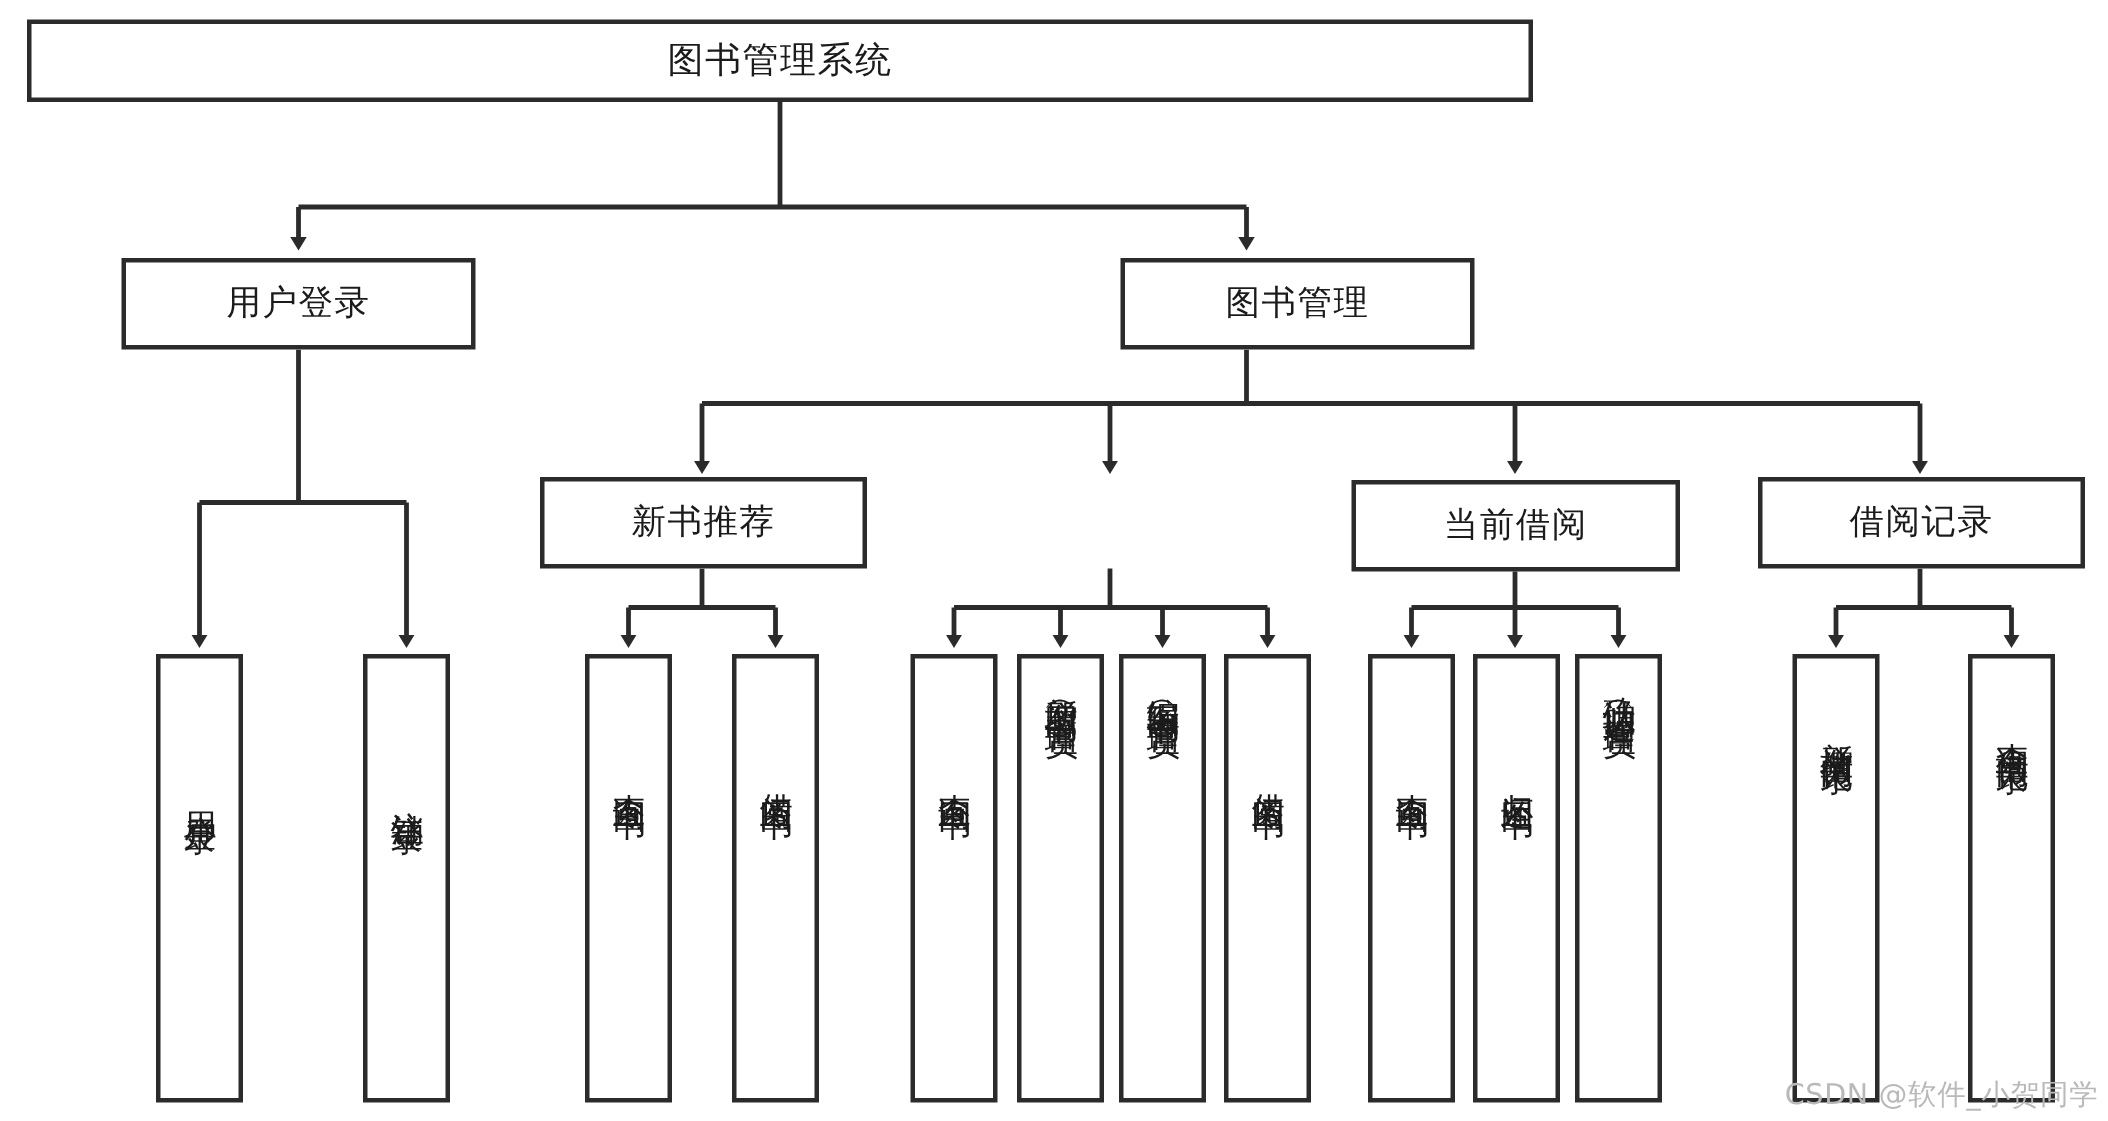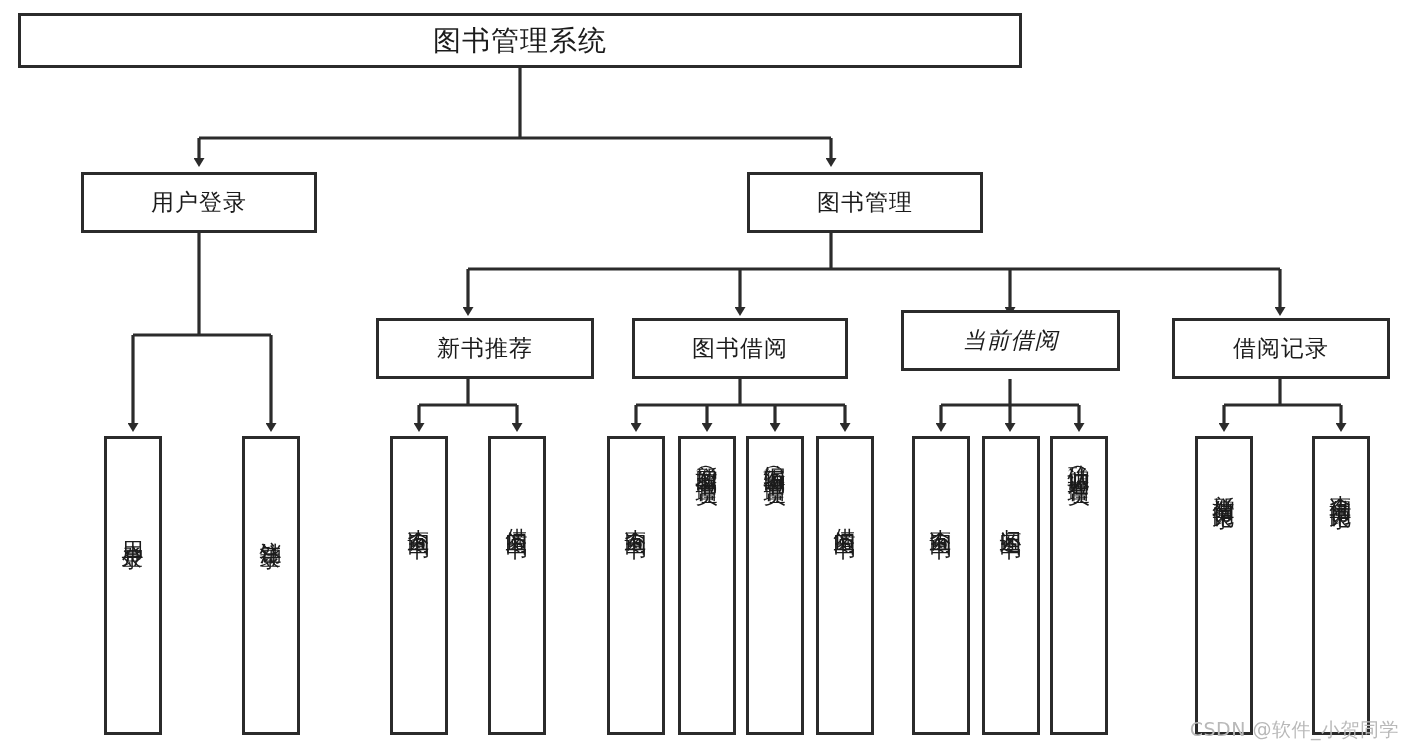--- a/index.html
+++ b/index.html
@@ -34,21 +34,21 @@
     align-items: center;
     justify-content: center;
     color: #1b1b1b;
   }
   .node.h {
     font-size: 23px;
     letter-spacing: 1px;
     line-height: 1.2;
   }
   .node.root {
-    font-size: 28px;
+    font-size: 24px;
     border-width: 3px;
   }
   .node.leaf {
     font-size: 22px;
     align-items: flex-start;
     justify-content: center;
     padding-top: 10px;
   }
   .vtext {
     writing-mode: vertical-rl;
@@ -129,27 +129,24 @@
     <span>图书管理系统</span>
   </div>
 
   <div class="node h" style="left:81px; top:172px; width:236px; height:61px;">
     <span>用户登录</span>
   </div>
   <div class="node h" style="left:711px; top:172px; width:236px; height:61px;margin-left:36px;">
     <span>图书管理</span>
   </div>
 
-  <div class="node h" style="left:376px; top:318px; width:218px; height:61px;">
+  <div class="node h" style="left:360px; top:318px; width:218px; height:61px;">
     <span>新书推荐</span>
   </div>
-  <div class="node h" style="left:632px; top:318px; width:216px; height:61px;">
-    <span>图书借阅</span>
-  </div>
-  <div class="node h" style="left:901px; top:310px; width:219px; height:61px;font-style:italic;">
+  <div class="node h" style="left:901px; top:320px; width:219px; height:61px;">
     <span>当前借阅</span>
   </div>
   <div class="node h" style="left:1172px; top:318px; width:218px; height:61px;justify-content:center;">
     <span>借阅记录</span>
   </div>
 
   <div class="node leaf" style="left:104px; top:436px; width:58px; height:299px; padding-top:84px;">
     <span class="vtext">用户登录</span>
   </div>
   <div class="node leaf" style="left:242px; top:436px; width:58px; height:299px; padding-top:84px;">

